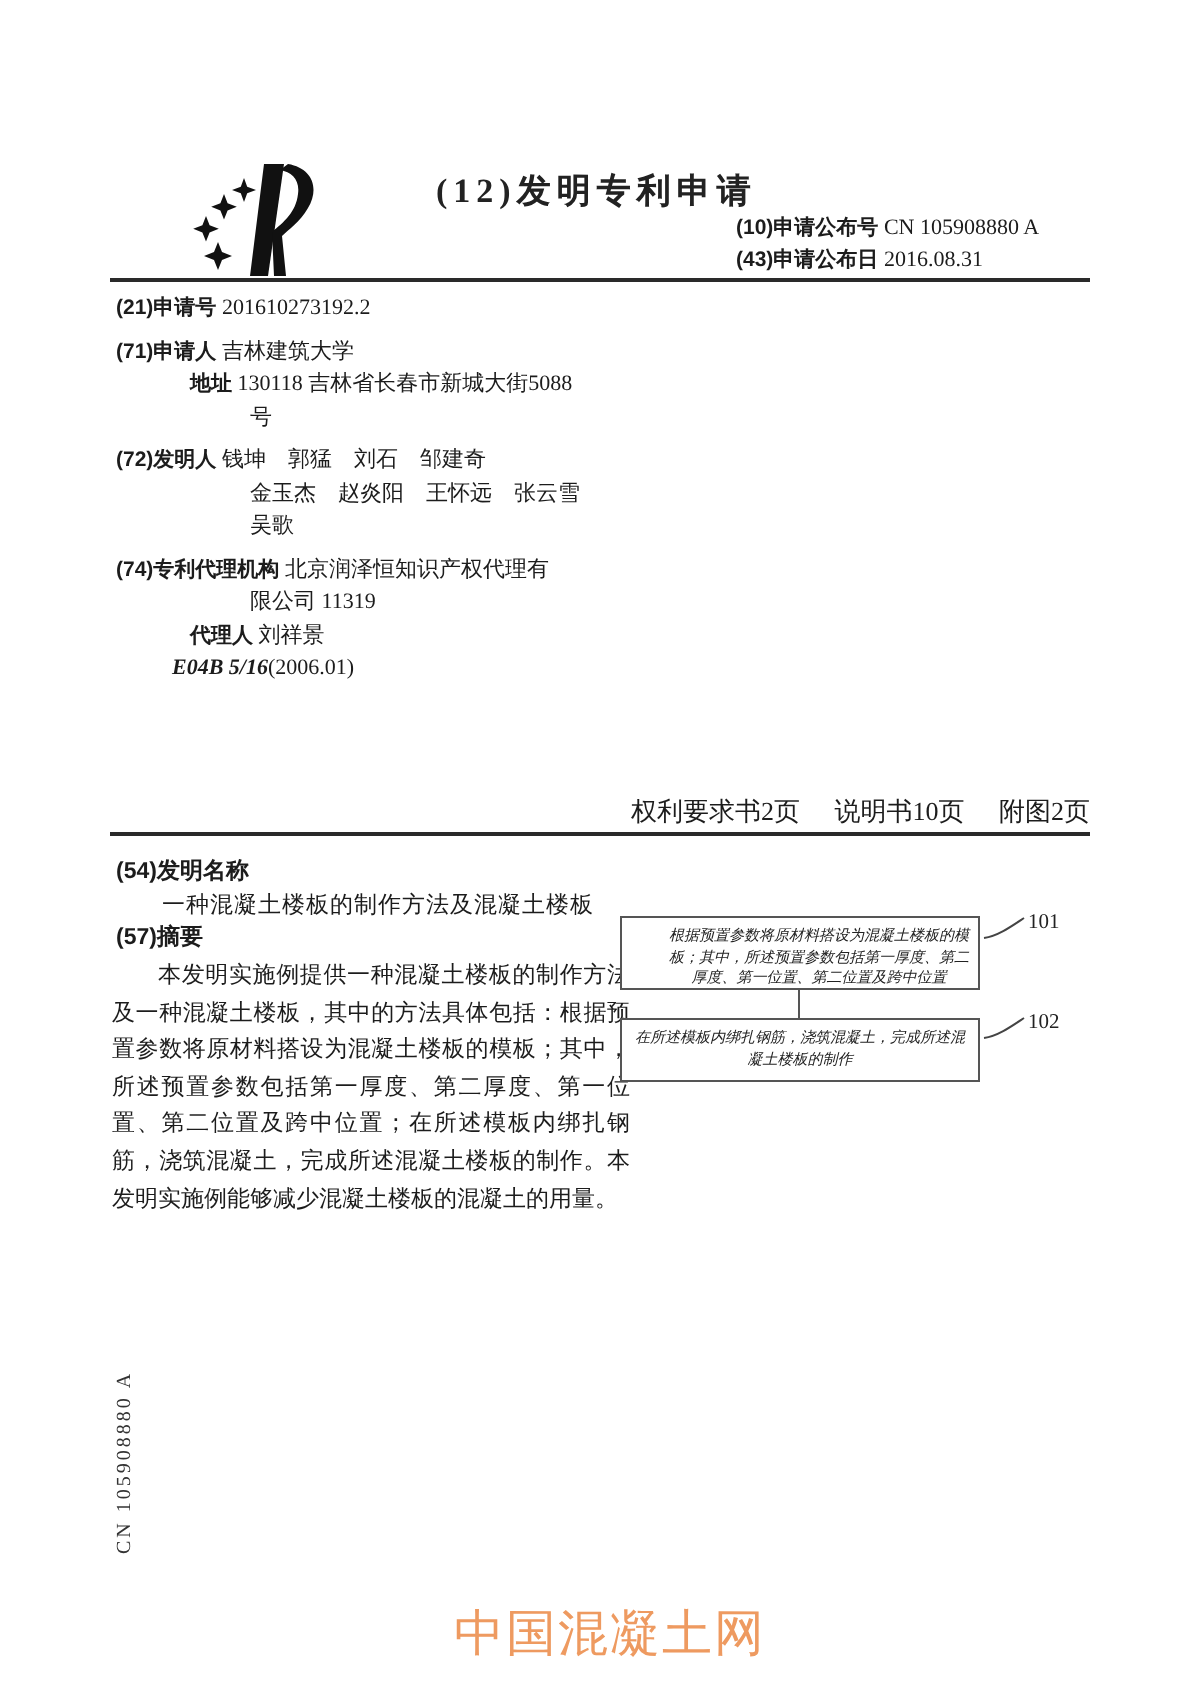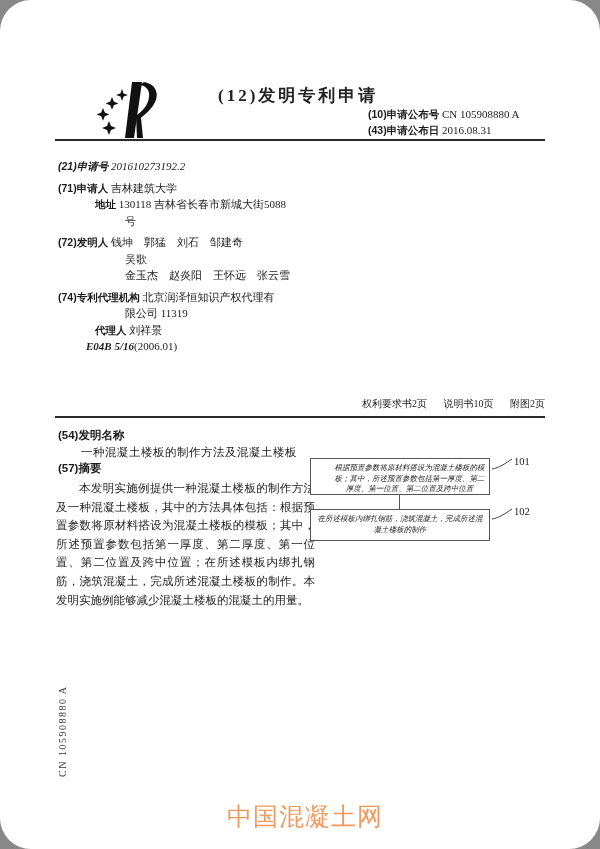--- a/index.html
+++ b/index.html
@@ -1,44 +1,44 @@
 <!DOCTYPE html>
 <html><head>
 <meta charset="utf-8">
 <style>
   * { margin:0; padding:0; box-sizing:border-box; }
   html,body { background:#888; }
   .page {
     position:relative; width:600px; height:849px; margin:0 auto;
     background:#ffffff; overflow:hidden;
-    font-family:"Liberation Serif", serif; color:#1c1c1c;border-radius:31px;
+    font-family:"Liberation Serif", serif; color:#1c1c1c;
   }
   
   .logo { position:absolute; left:92px; top:80px; width:66px; height:60px; }
   .doc-type {
     position:absolute; left:218px; top:84px;
     font-size:17px; font-weight:bold; letter-spacing:3px; color:#222;
   }
   .pub-block { position:absolute; left:368px; top:106px; width:180px; font-size:11px; line-height:16px; white-space:nowrap; }
   .pub-block .lbl { font-weight:bold; font-family:"Liberation Sans", sans-serif; font-size:10.5px; }
   .pub-block .val { font-family:"Liberation Serif", serif; }
   .rule { position:absolute; left:55px; width:490px; height:2px; background:#2a2a2a; }
   .rule-top { top:139px; }
   .rule-mid { top:416px; }
   
   .biblio { position:absolute; left:58px; top:146px; width:312px; font-size:11px; line-height:16.5px; }
   .biblio .row { margin-top:5px; white-space:nowrap; }
-  .biblio .row:first-child { margin-top:12px;font-style:italic; }
+  .biblio .row:first-child { margin-top:0; }
   .biblio .lbl { font-weight:bold; font-family:"Liberation Sans", sans-serif; font-size:10.5px; }
   .biblio .cont-a { padding-left:37px; }
   .biblio .cont-b { padding-left:67px; }
   .biblio .cont-c { padding-left:28px; }
   .intcl-class { font-weight:bold; font-style:italic; }
   
-  .pages-info { position:absolute; right:55px; top:397px; font-size:10px; white-space:nowrap; }
+  .pages-info { position:absolute; right:55px; top:397px; font-size:13px; white-space:nowrap; }
   .pages-info span { margin-left:14px; }
   
   .sec-label { position:absolute; left:58px; font-size:11.5px; font-weight:bold; font-family:"Liberation Sans", sans-serif; }
   .lbl-54 { top:428px; }
   .lbl-57 { top:461px; }
   .invention-title { position:absolute; left:81px; top:445px; font-size:11.5px; letter-spacing:0.5px; }
   .abstract {
     position:absolute; left:56px; top:479px; width:259px;
     font-size:11.5px; line-height:18.6px; text-align:justify; text-indent:2em;
   }
@@ -111,22 +111,22 @@
     </div>
     <div class="cont-a">
       <span class="lbl">地址</span>
       <span>130118 吉林省长春市新城大街5088</span>
     </div>
     <div class="cont-b">号</div>
     <div class="row">
       <span class="lbl">(72)发明人</span>
       <span>钱坤　郭猛　刘石　邹建奇</span>
     </div>
+    <div class="cont-b">金玉杰　赵炎阳　王怀远　张云雪</div>
     <div class="cont-b">吴歌</div>
-    <div class="cont-b">金玉杰　赵炎阳　王怀远　张云雪</div>
     <div class="row">
       <span class="lbl">(74)专利代理机构</span>
       <span>北京润泽恒知识产权代理有</span>
     </div>
     <div class="cont-b">限公司 11319</div>
     <div class="cont-a">
       <span class="lbl">代理人</span>
       <span>刘祥景</span>
     </div>
     <div class="cont-c">

